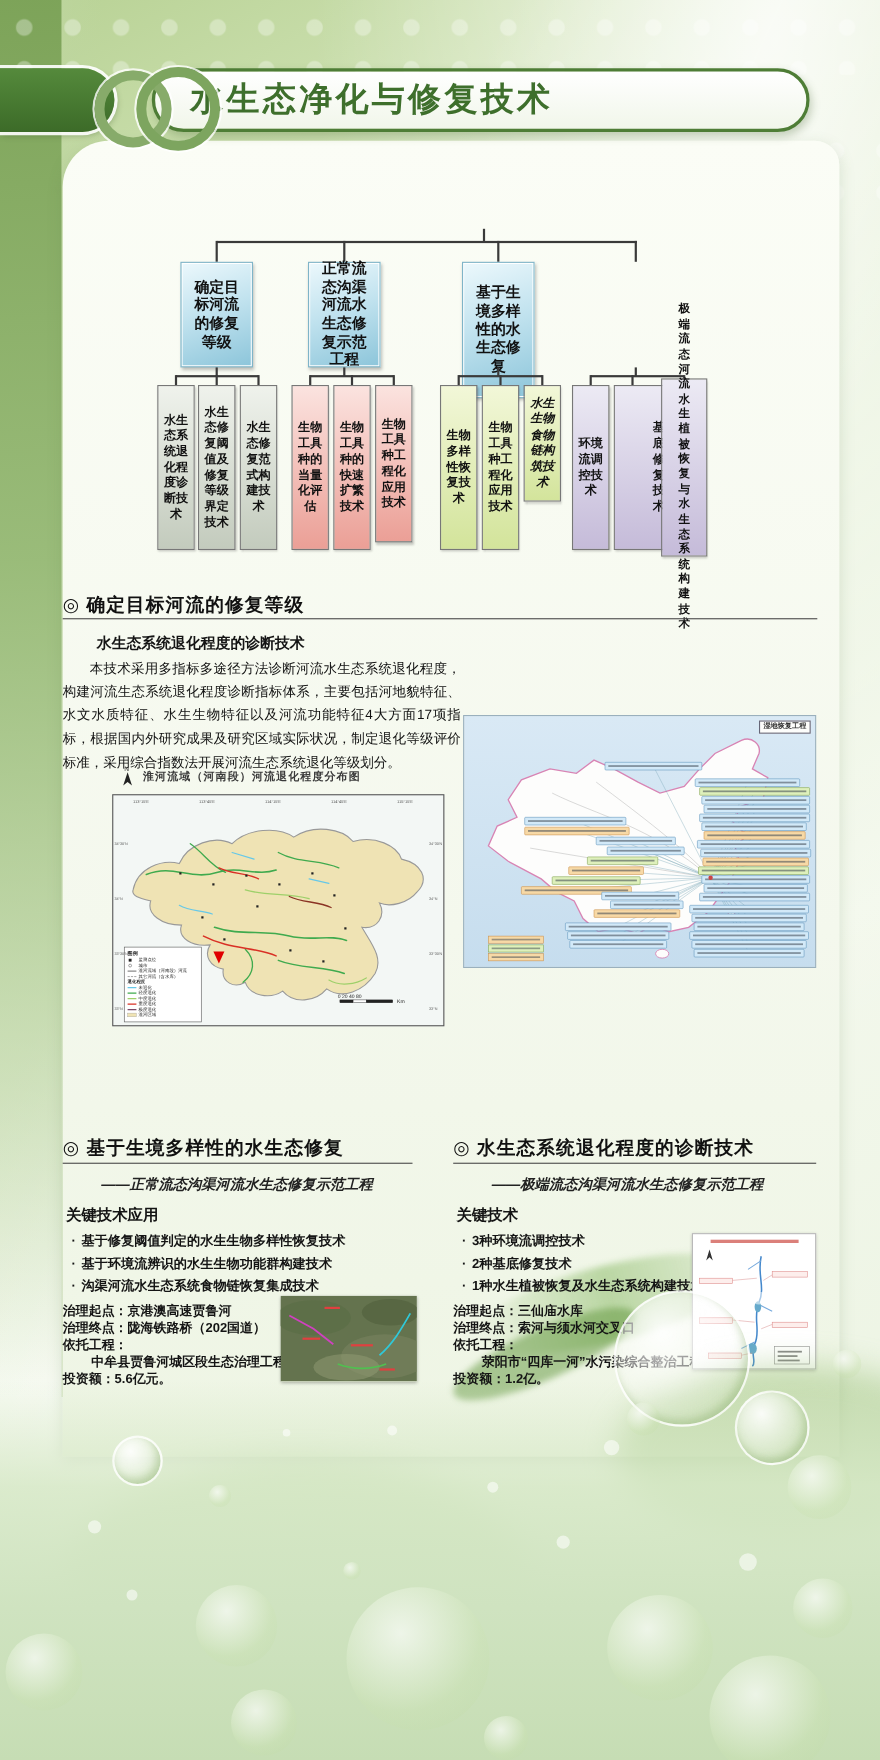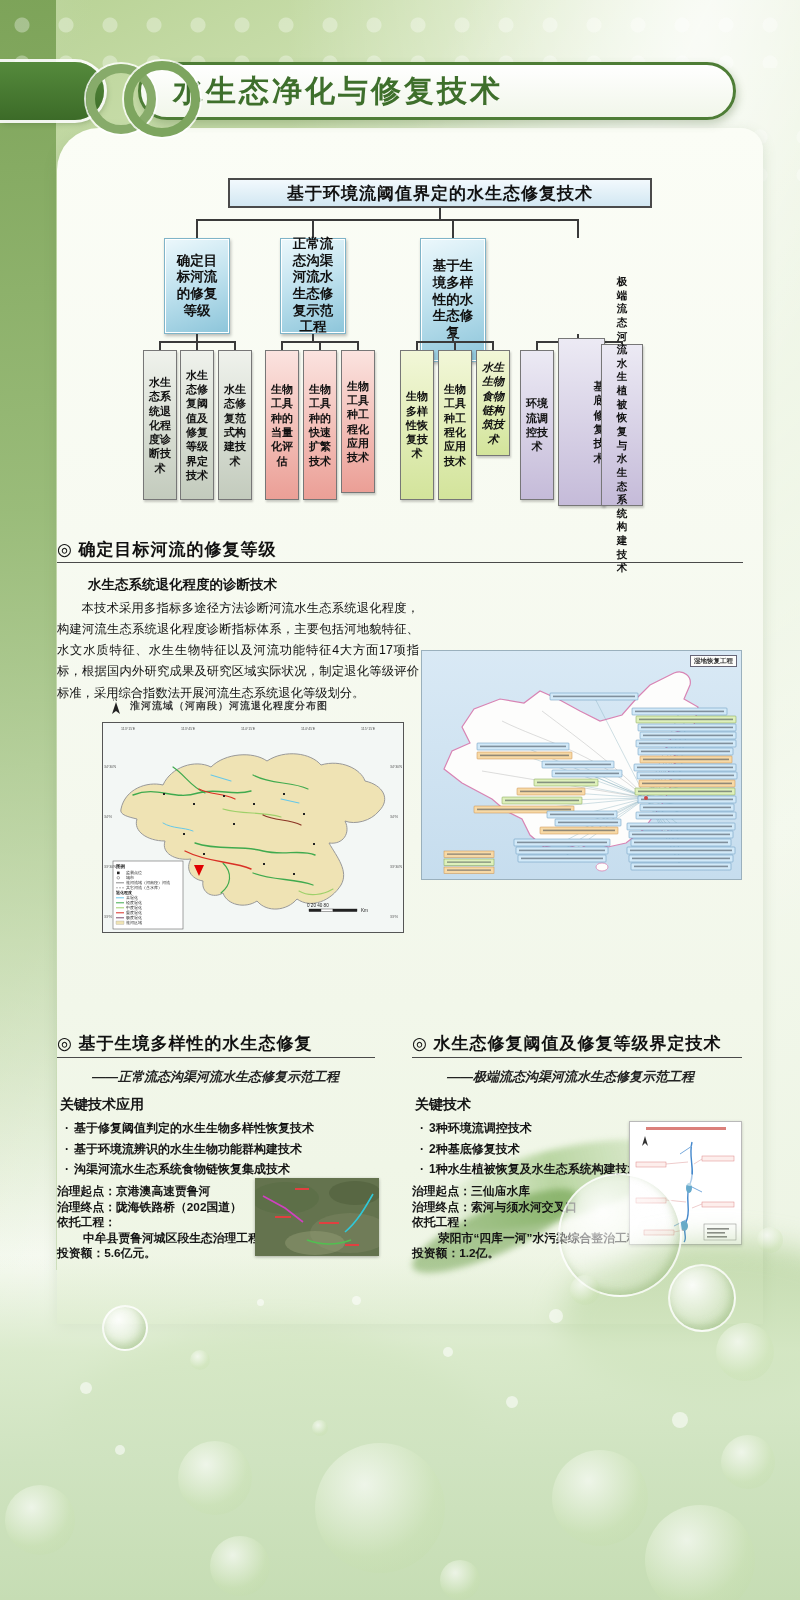--- a/index.html
+++ b/index.html
@@ -98,21 +98,20 @@
   <div class="panel"></div>
 
   <div class="hdr-dark"></div>
   <div class="hdr-pill">
     <h1>水生态净化与修复技术</h1>
   </div>
   <div class="ring ring1"></div>
   <div class="ring ring2"></div>
 
   <div id="flowchart">
-    <div class="fc-box fc-root">基于环境流阈值界定的水生态修复技术</div>
   <div class="fc-line" style="left: 439px; top: 208px; width: 1.6px; height: 12px;"></div>
       <div class="fc-line" style="left: 197px; top: 219px; width: 382px; height: 1.6px;"></div>
       <div class="fc-line" style="left: 196.2px; top: 219px; width: 1.6px; height: 19px;"></div>
       <div class="fc-box fc-blue" style="left: 164px; top: 238px; width: 66px; height: 96px;">确定目标河流的修复等级</div>
       <div class="fc-line" style="left: 196.2px; top: 334px; width: 1.6px; height: 8px;"></div>
       <div class="fc-line" style="left: 160px; top: 341px; width: 75px; height: 1.6px;"></div>
       <div class="fc-line" style="left: 159.2px; top: 341px; width: 1.6px; height: 9px;"></div>
       <div class="fc-box fc-child g-gray" style="left: 143px; top: 350px; width: 34px; height: 150px;">水生态系统退化程度诊断技术</div>
       <div class="fc-line" style="left: 196.2px; top: 341px; width: 1.6px; height: 9px;"></div>
       <div class="fc-box fc-child g-gray" style="left: 180px; top: 350px; width: 34px; height: 150px;">水生态修复阈值及修复等级界定技术</div>
@@ -137,21 +136,21 @@
       <div class="fc-line" style="left: 454.2px; top: 341px; width: 1.6px; height: 9px;"></div>
       <div class="fc-box fc-child g-green" style="left: 438px; top: 350px; width: 34px; height: 150px;">生物工具种工程化应用技术</div>
       <div class="fc-line" style="left: 492.2px; top: 341px; width: 1.6px; height: 9px;"></div>
       <div class="fc-box fc-child g-green" style="left: 476px; top: 350px; width: 34px; height: 106px; font-style: italic;">水生生物食物链构筑技术</div>
       <div class="fc-line" style="left: 577.2px; top: 219px; width: 1.6px; height: 19px;"></div>
       <div class="fc-line" style="left: 577.2px; top: 334px; width: 1.6px; height: 8px;"></div>
       <div class="fc-line" style="left: 537px; top: 341px; width: 85px; height: 1.6px;"></div>
       <div class="fc-line" style="left: 536.2px; top: 341px; width: 1.6px; height: 9px;"></div>
       <div class="fc-box fc-child g-purple" style="left: 520px; top: 350px; width: 34px; height: 150px;">环境流调控技术</div>
       <div class="fc-line" style="left: 574.2px; top: 341px; width: 1.6px; height: 9px;"></div>
-      <div class="fc-box fc-child g-purple" style="left: 558px; top: 338px; width: 34px; height: 168px; padding-left: 40px;">基底修复技术</div>
+      <div class="fc-box fc-child g-purple" style="left: 558px; top: 350px; width: 34px; height: 150px; padding-left: 40px;">基底修复技术</div>
       <div class="fc-line" style="left: 621.2px; top: 341px; width: 1.6px; height: 3px;"></div>
       <div class="fc-box fc-child g-purple" style="left: 601px; top: 344px; width: 42px; height: 162px; font-size: 10.5px; padding: 0px 10px;">极端流态河流水生植被恢复与水生态系统构建技术</div>
     </div>
 
   <div class="sec-heading" style="left:57px;top:538px;">◎ 确定目标河流的修复等级</div>
   <div class="sec-rule" style="left:57px;top:562px;width:686px;"></div>
   <div class="sec-sub" style="left:57px;top:576px;margin-left:31px;">水生态系统退化程度的诊断技术</div>
   <div class="para" style="left:57px;top:598px;width:362px;">本技术采用多指标多途径方法诊断河流水生态系统退化程度，构建河流生态系统退化程度诊断指标体系，主要包括河地貌特征、水文水质特征、水生生物特征以及河流功能特征4大方面17项指标，根据国内外研究成果及研究区域实际状况，制定退化等级评价标准，采用综合指数法开展河流生态系统退化等级划分。</div>
 
   <div class="north">
@@ -411,21 +410,21 @@
       <path d="M52,62 q22,8 44,0" stroke="#50c050" stroke-width="1.6" fill="none"></path>
       <g fill="#e04040">
         <rect x="20" y="38" width="16" height="2"></rect>
           <rect x="64" y="44" width="20" height="2"></rect>
         <rect x="90" y="66" width="14" height="2"></rect>
           <rect x="40" y="10" width="14" height="2"></rect>
       </g>
     </svg>
   </div>
 
-  <div class="sec-heading" style="left:412px;top:1032px;">◎ 水生态修复阈值及修复等级界定技术</div>
+  <div class="sec-heading" style="left:412px;top:1032px;">◎ 水生态系统退化程度的诊断技术</div>
   <div class="sec-rule" style="left:412px;top:1057px;width:330px;"></div>
   <div class="subtitle" style="left:447px;top:1068px;">——极端流态沟渠河流水生态修复示范工程</div>
   <div class="key-label" style="left:415px;top:1096px;">关键技术</div>
   <div class="bullets" style="left:415px;top:1122px;" id="extreme-bullets">
       <div class="bullet-row"><span class="bullet-dot">·</span><span class="bullet-text">3种环境流调控技术</span></div>
       <div class="bullet-row"><span class="bullet-dot">·</span><span class="bullet-text">2种基底修复技术</span></div>
       <div class="bullet-row"><span class="bullet-dot">·</span><span class="bullet-text">1种水生植被恢复及水生态系统构建技术</span></div>
     </div>
   <div class="info" style="left:412px;top:1184px;" id="extreme-info">
       <div class="info-row"><span class="info-label">治理起点：</span><span class="info-value">三仙庙水库</span></div>

